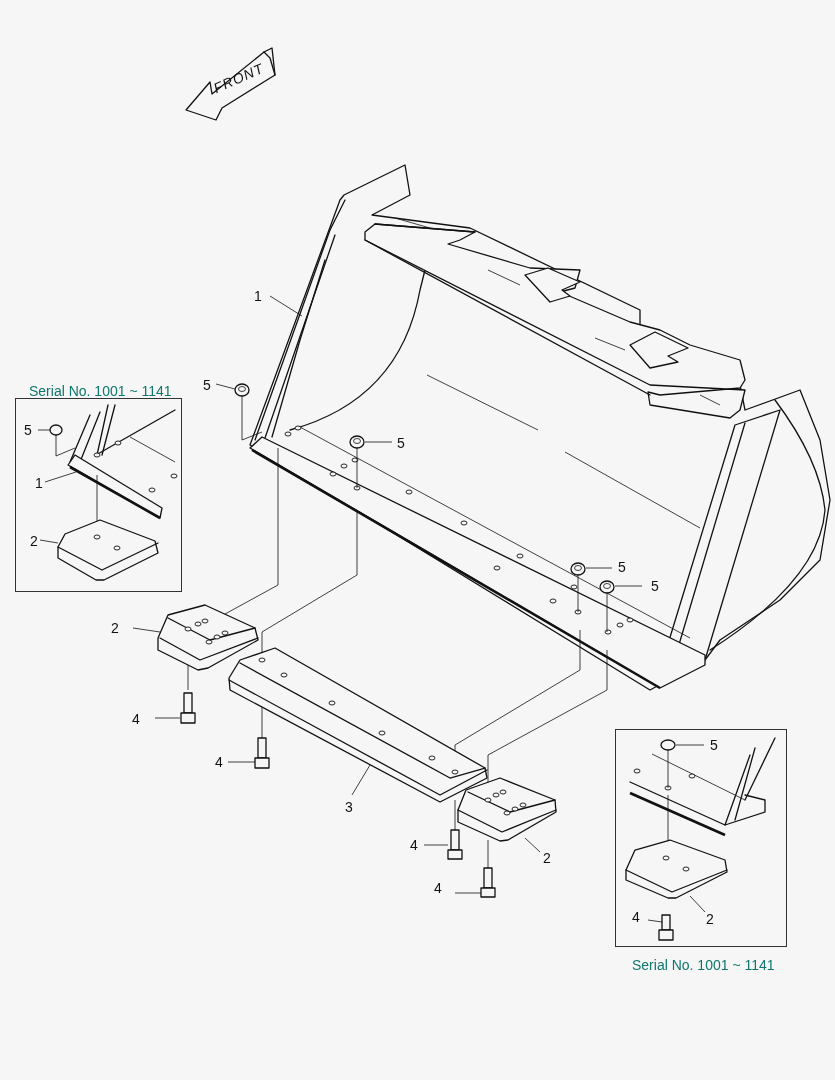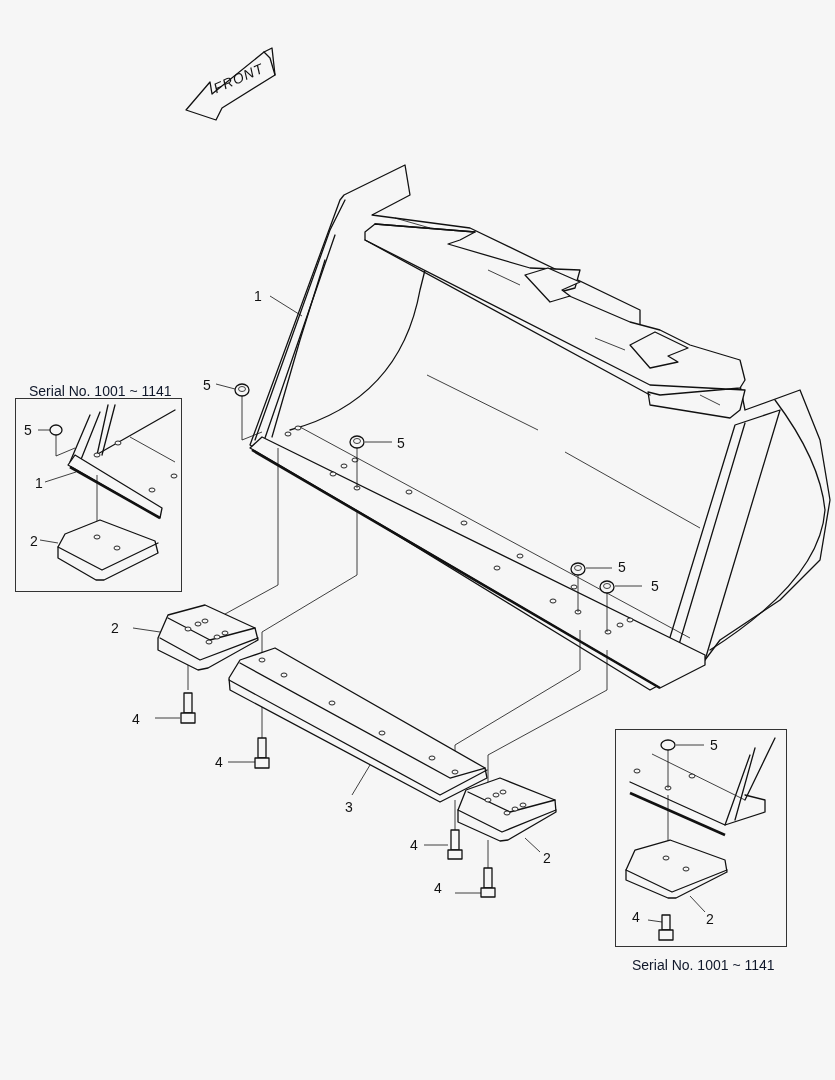--- a/index.html
+++ b/index.html
@@ -4,21 +4,21 @@
 <style>
   html,body{margin:0;padding:0;background:#f6f6f6;}
   body{width:835px;height:1080px;position:relative;overflow:hidden;font-family:"Liberation Sans",sans-serif;}
   svg{position:absolute;left:0;top:0;}
   .ln{fill:none;stroke:#111;stroke-width:1.3;stroke-linejoin:round;stroke-linecap:round;}
   .th{fill:none;stroke:#111;stroke-width:0.8;}
   .bk{fill:none;stroke:#111;stroke-width:2.6;}
   .fl{fill:#f6f6f6;stroke:#111;stroke-width:1.3;stroke-linejoin:round;}
   .hole{fill:#f6f6f6;stroke:#111;stroke-width:0.9;}
   .lbl{position:absolute;font-size:14px;color:#111;line-height:1;}
-  .cap{position:absolute;font-size:14px;color:#0f172a;white-space:nowrap;}
+  .cap{position:absolute;font-size:14px;color:#0f766e;white-space:nowrap;}
   .box{position:absolute;border:1px solid #333;}
   .front{position:absolute;left:212px;top:70px;font-size:14px;font-style:italic;transform:rotate(-24deg);color:#111;letter-spacing:1px;}
 </style>
 </head>
 <body>
 
 <svg width="835" height="1080" viewBox="0 0 835 1080">
 
   <g>
     <path class="fl" d="M186,110 L210,82 L212,94 L264,52 L272,48 L275,75 L222,108 L216,120 Z"></path>

